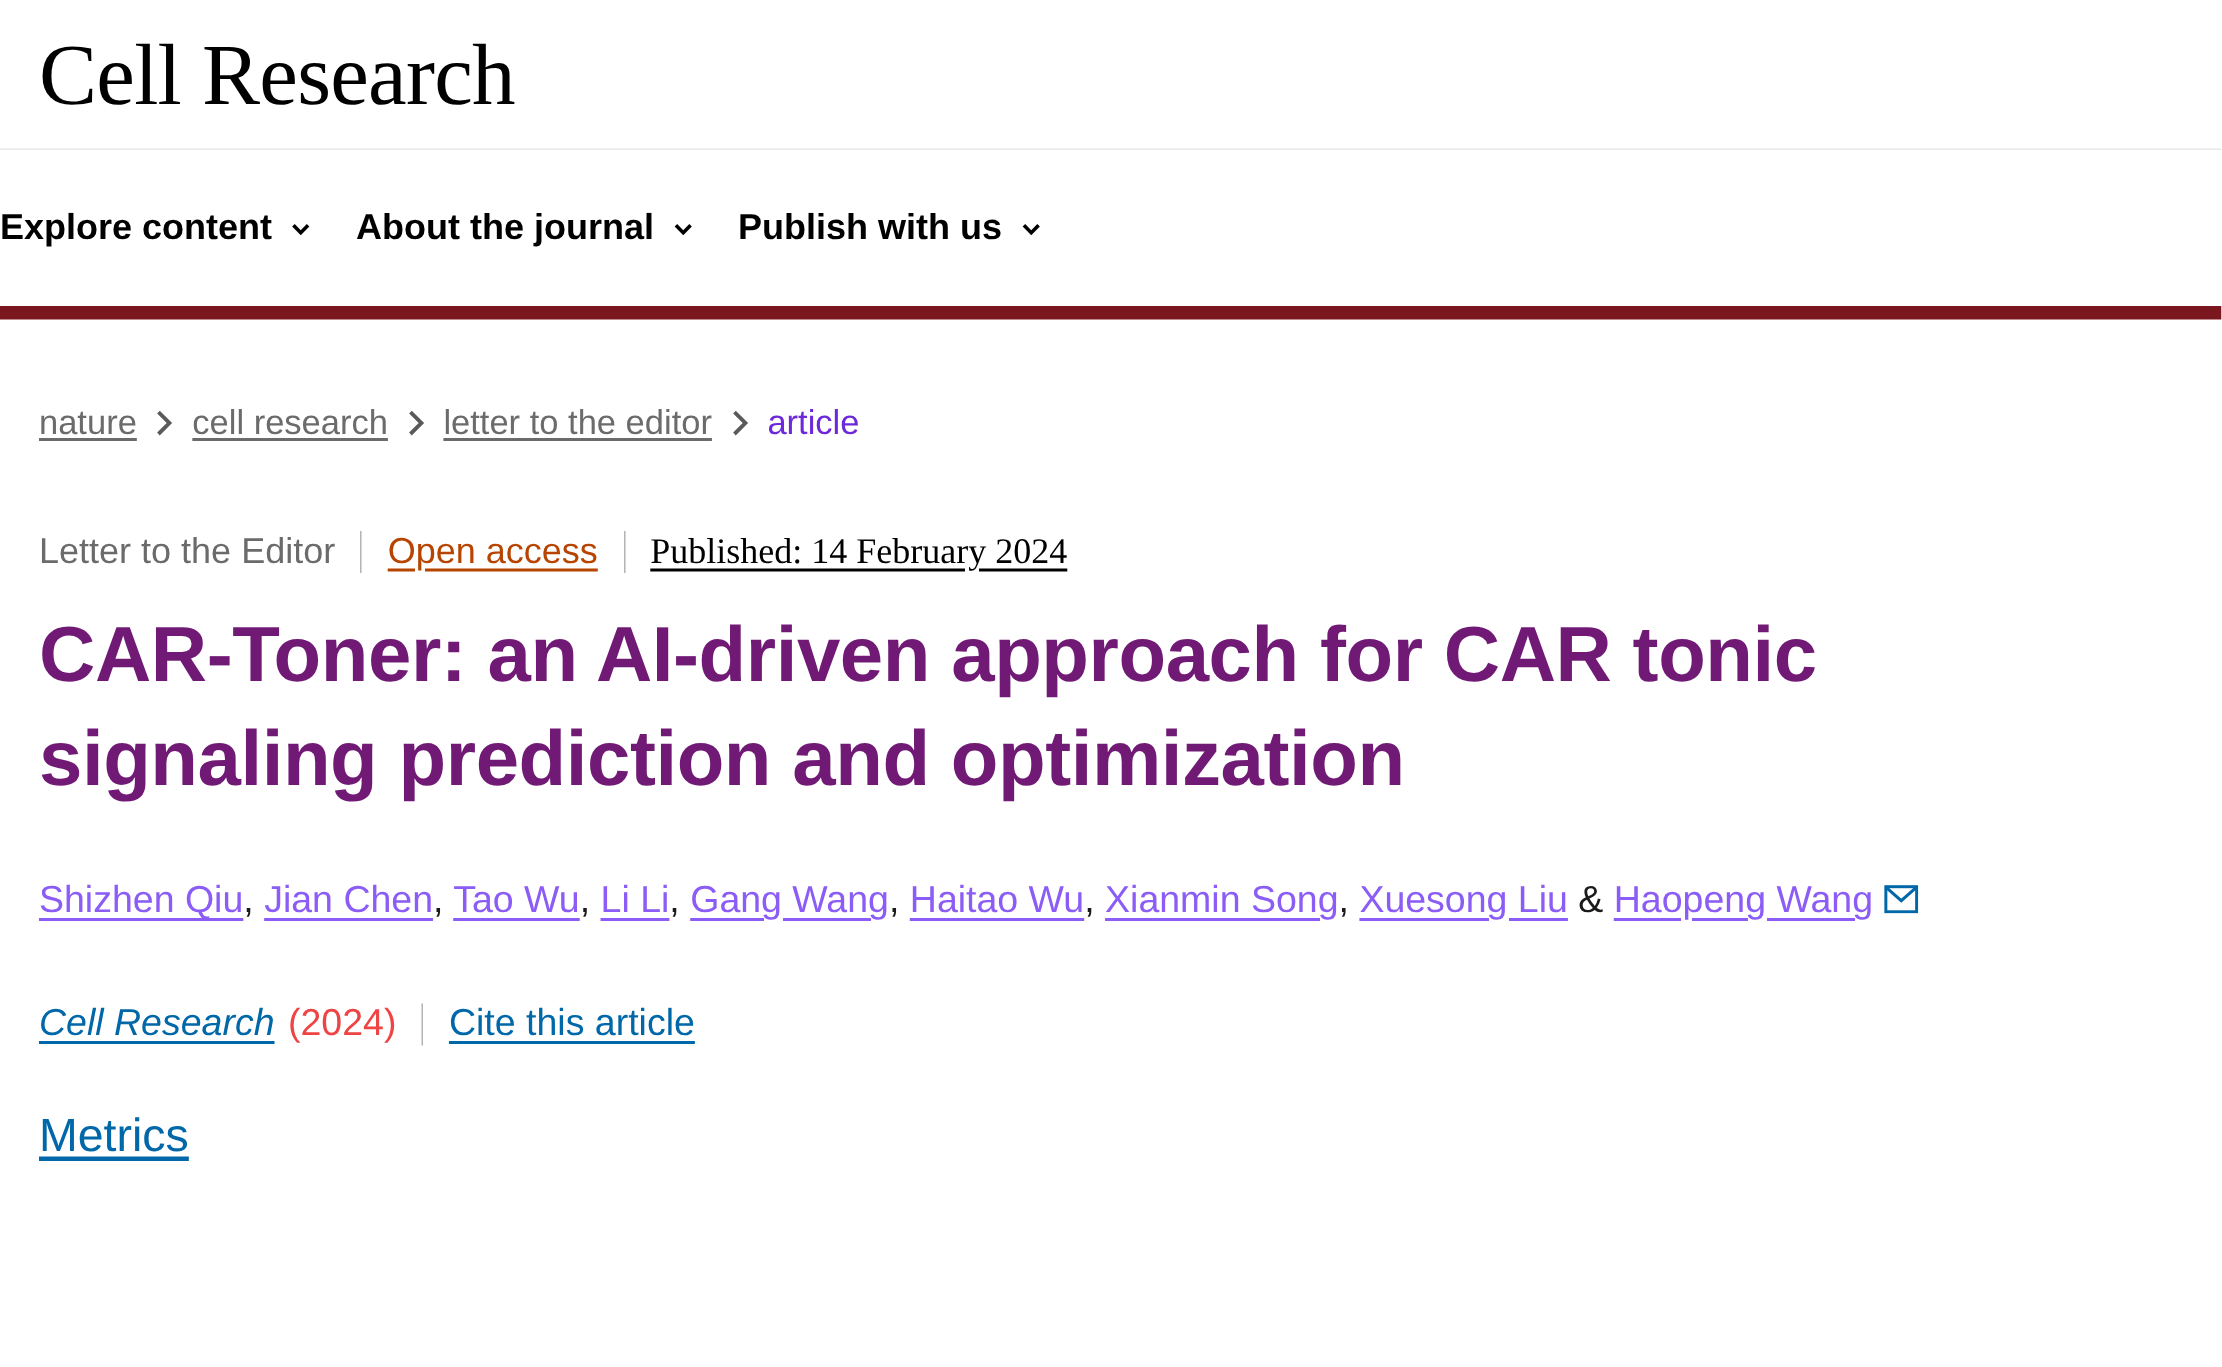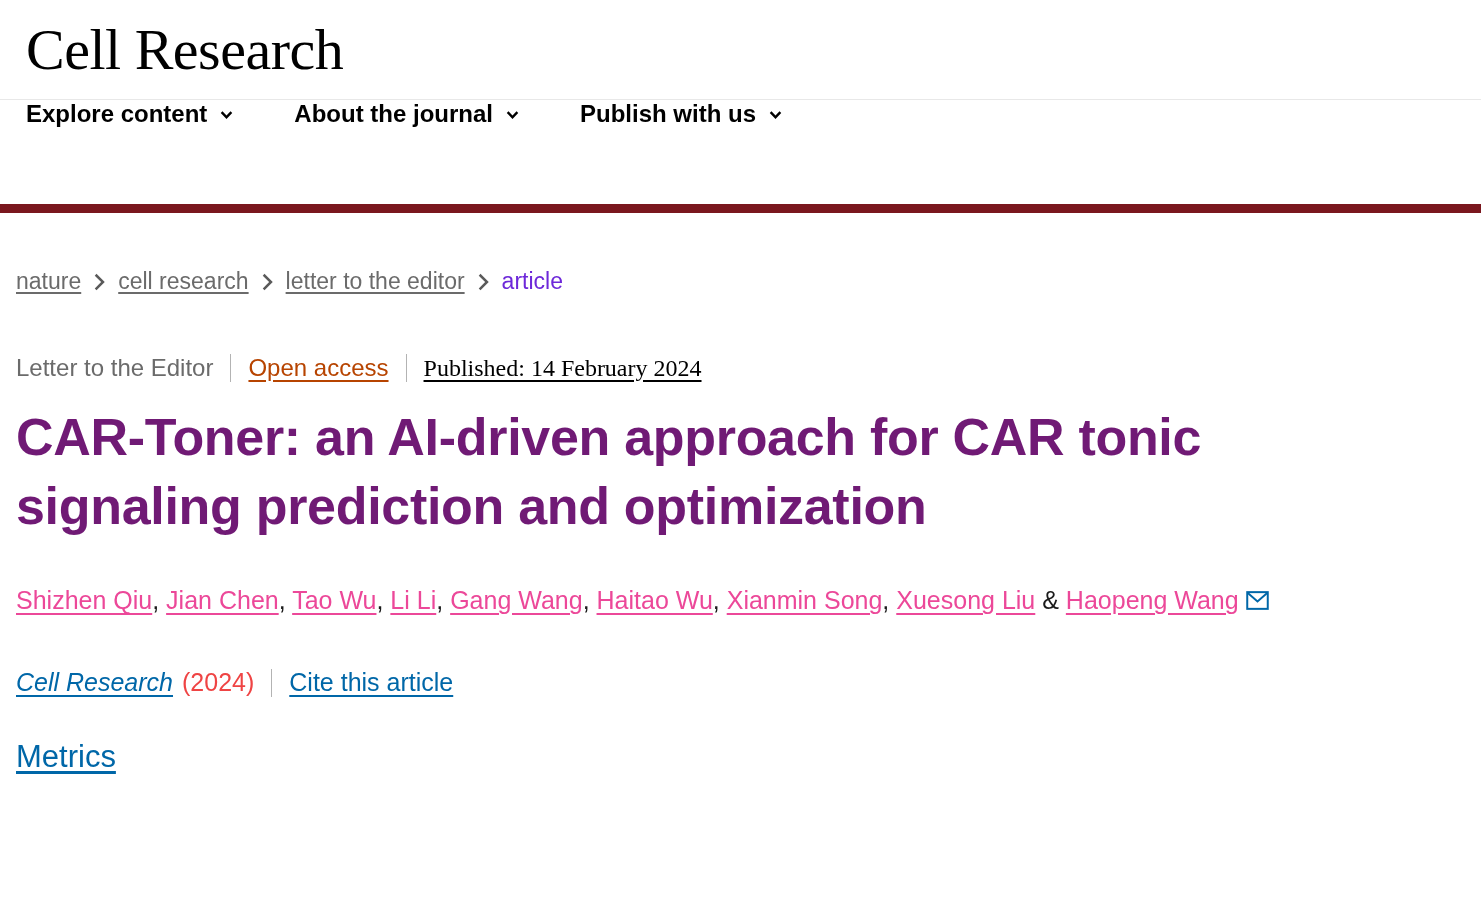--- a/index.html
+++ b/index.html
@@ -31,23 +31,22 @@
     color: #000000;
     letter-spacing: -0.5px;
     font-weight: 400;
     text-decoration: none;
   }
 
   
   .nav {
     height: 104px;
     display: flex;
-    align-items: flex-start;
-    padding-left: 26px;
-    gap: 59px;
+    align-items: center;
+    gap: 28px;
   }
   .nav-item {
     display: inline-flex;
     align-items: center;
     gap: 11px;
     font-size: 24px;
     font-weight: bold;
     color: #000000;
     cursor: pointer;
     text-decoration: none;
@@ -63,21 +62,21 @@
   .chev-down svg { display: block; }
 
   .accent-bar {
     width: 100%;
     height: 9px;
     background: #7a171e;
   }
 
   
   .content {
-    padding: 0 16px;
+    padding: 0 26px;
   }
 
   
   .breadcrumb {
     display: flex;
     align-items: center;
     gap: 12px;
     margin-top: 55px;
     font-size: 23px;
     color: #3c3c3c;
@@ -150,21 +149,21 @@
 
   
   .authors {
     margin-top: 38px;
     font-size: 25px;
     line-height: 1.68;
     color: #1a1a1a;
     max-width: 1440px;
   }
   .author-link {
-    color: #ec4899;
+    color: #8b5cf6;
     text-decoration: underline;
     text-underline-offset: 4px;
     cursor: pointer;
     text-align: center;
   }
   .author-sep { color: #1a1a1a; }
   .amp { color: #1a1a1a; }
   .mail-icon {
     display: inline-block;
     width: 23px;

